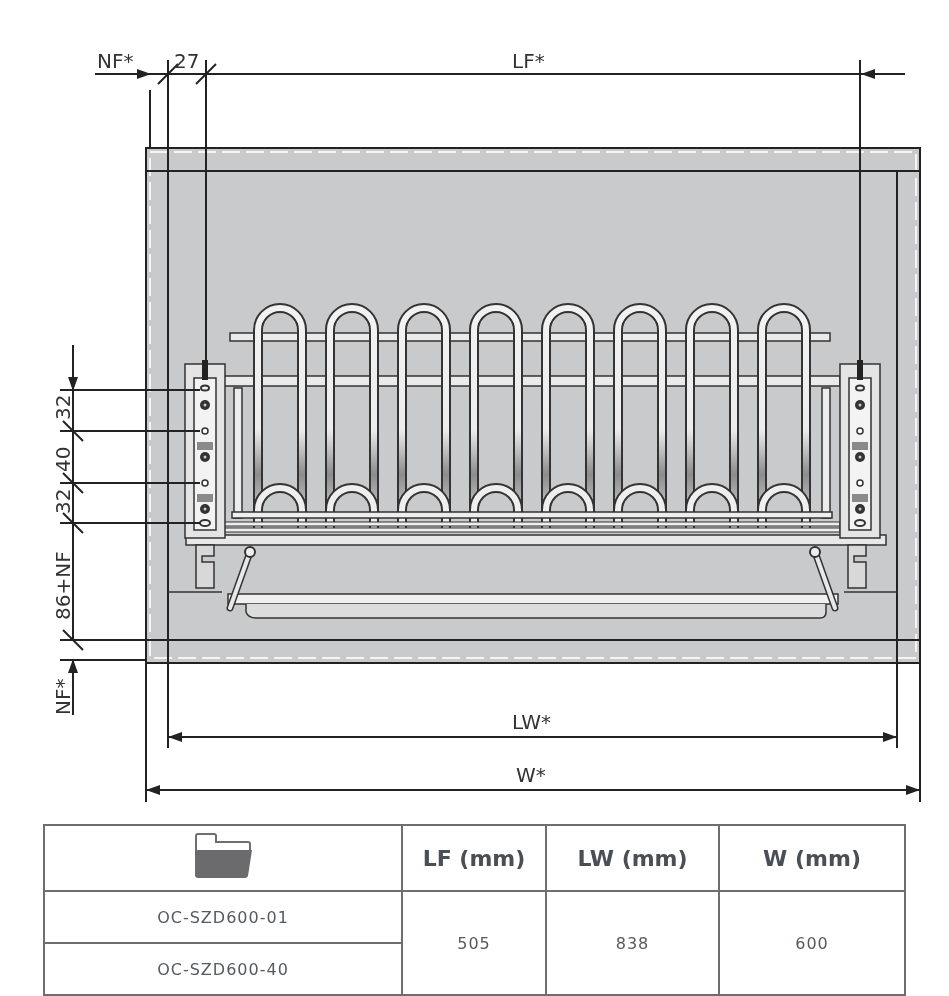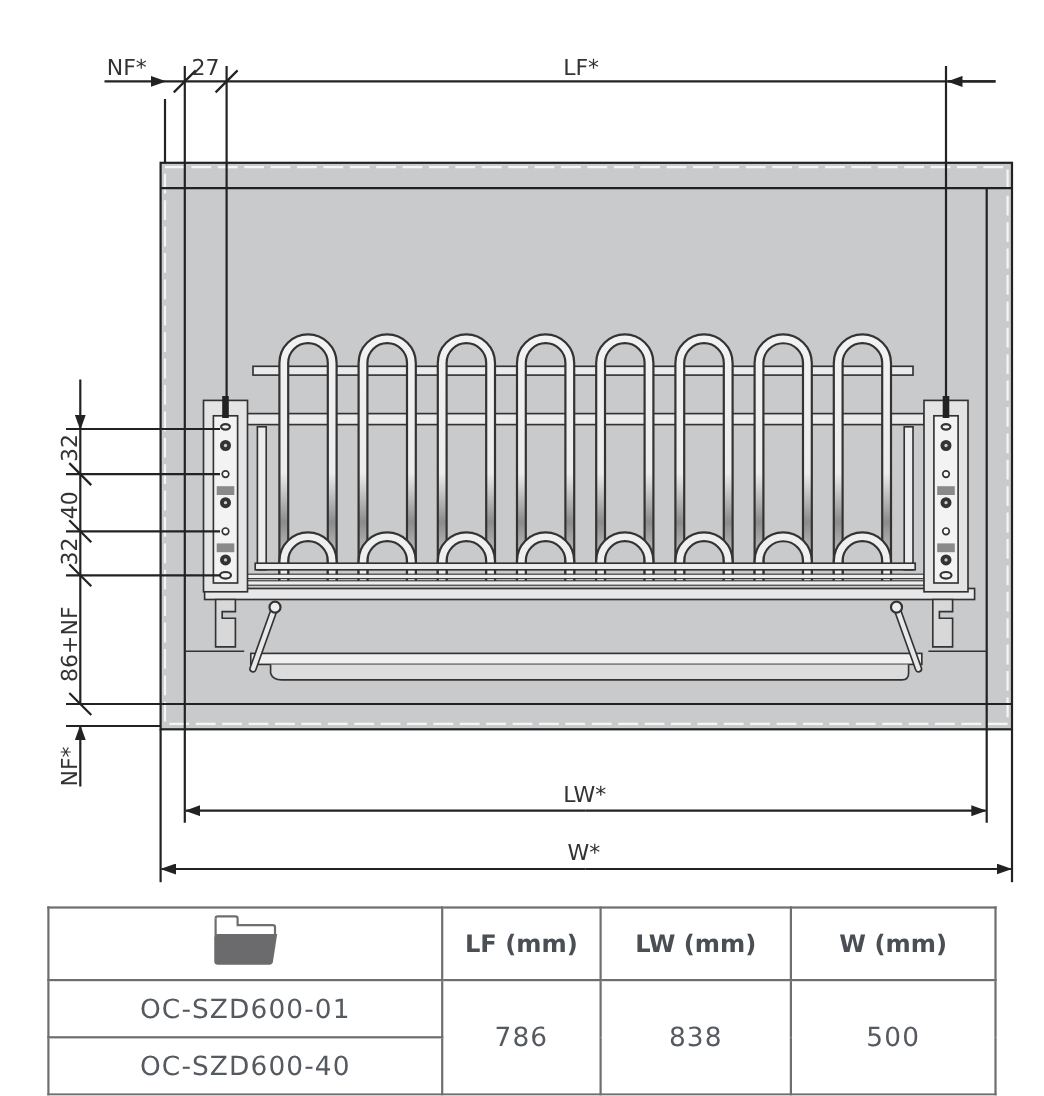--- a/index.html
+++ b/index.html
@@ -2,21 +2,21 @@
 <html><head>
 <meta charset="utf-8">
 <style>
   html, body { margin:0; padding:0; background:#ffffff; }
   body { width:949px; height:996px; position:relative; overflow:hidden; font-family:"DejaVu Sans", sans-serif; }
   #drawing { position:absolute; left:0; top:0; }
   .dim-label { font-family:"DejaVu Sans", sans-serif; font-size:20px; fill:#333333; }
   #spec-table { position:absolute; left:43px; top:824px; border-collapse:collapse; font-family:"DejaVu Sans", sans-serif; color:#555a60; }
   #spec-table td, #spec-table th { border:2px solid #6e6e6e; text-align:center; padding:0; }
   #spec-table th { height:64px; font-weight:bold; font-size:22px; color:#4a4e55; }
-  #spec-table td { font-size:24px; letter-spacing:1px; }
+  #spec-table td { font-size:16px; letter-spacing:1px; }
   .model-cell { height:50px; }
 </style>
 </head>
 <body>
 
 <svg id="drawing" width="949" height="820" viewBox="0 0 949 820" xmlns="http://www.w3.org/2000/svg">
   <defs>
     <marker id="arrow" markerWidth="14" markerHeight="10" refX="13" refY="5" orient="auto" markerUnits="userSpaceOnUse">
       <path d="M0,0 L14,5 L0,10 Z" fill="#222"></path>
     </marker>
@@ -192,21 +192,21 @@
         <path d="M4,4 L4,44" fill="none" stroke="#6e6e6e" stroke-width="2"></path>
         <path d="M6,18 L60,18 L56,44 Q55,46 53,46 L6,46 Q3,46 3,43 L3,22 Q3,18 6,18 Z" fill="#6b6b6e"></path>
       </svg>
     </th>
     <th style="width:142px">LF (mm)</th>
     <th style="width:171px">LW (mm)</th>
     <th style="width:184px">W (mm)</th>
   </tr>
   <tr>
     <td class="model-cell">OC-SZD600-01</td>
-    <td rowspan="2">786</td>
+    <td rowspan="2">505</td>
     <td rowspan="2">838</td>
-    <td rowspan="2">500</td>
+    <td rowspan="2">600</td>
   </tr>
   <tr>
     <td class="model-cell">OC-SZD600-40</td>
   </tr>
 </tbody>
   </table>
 
 </body></html>

